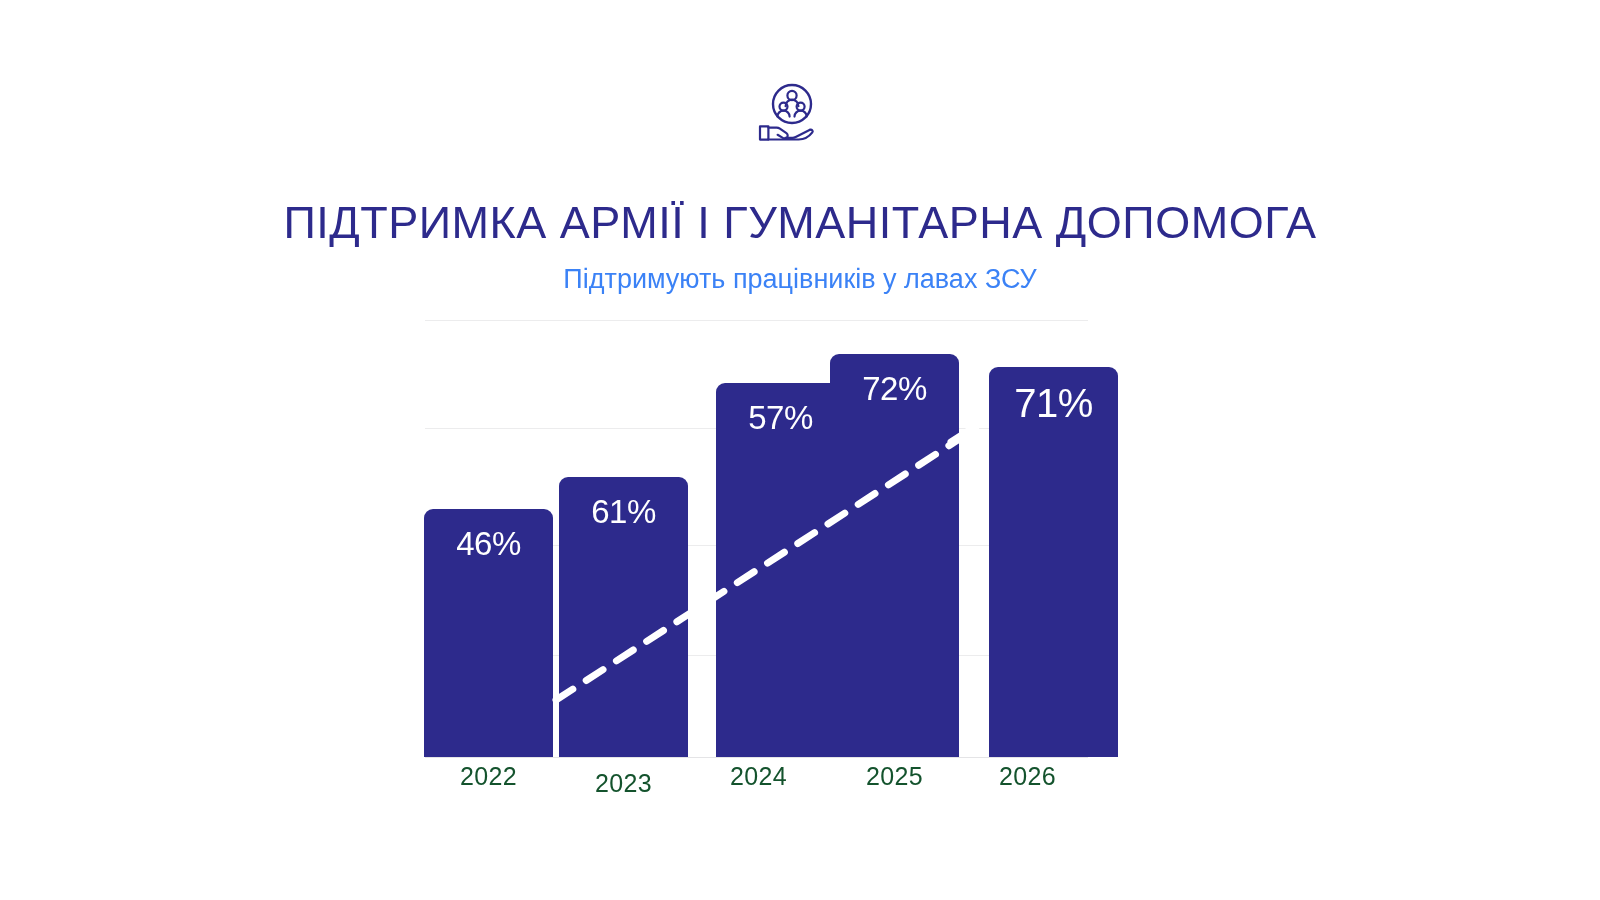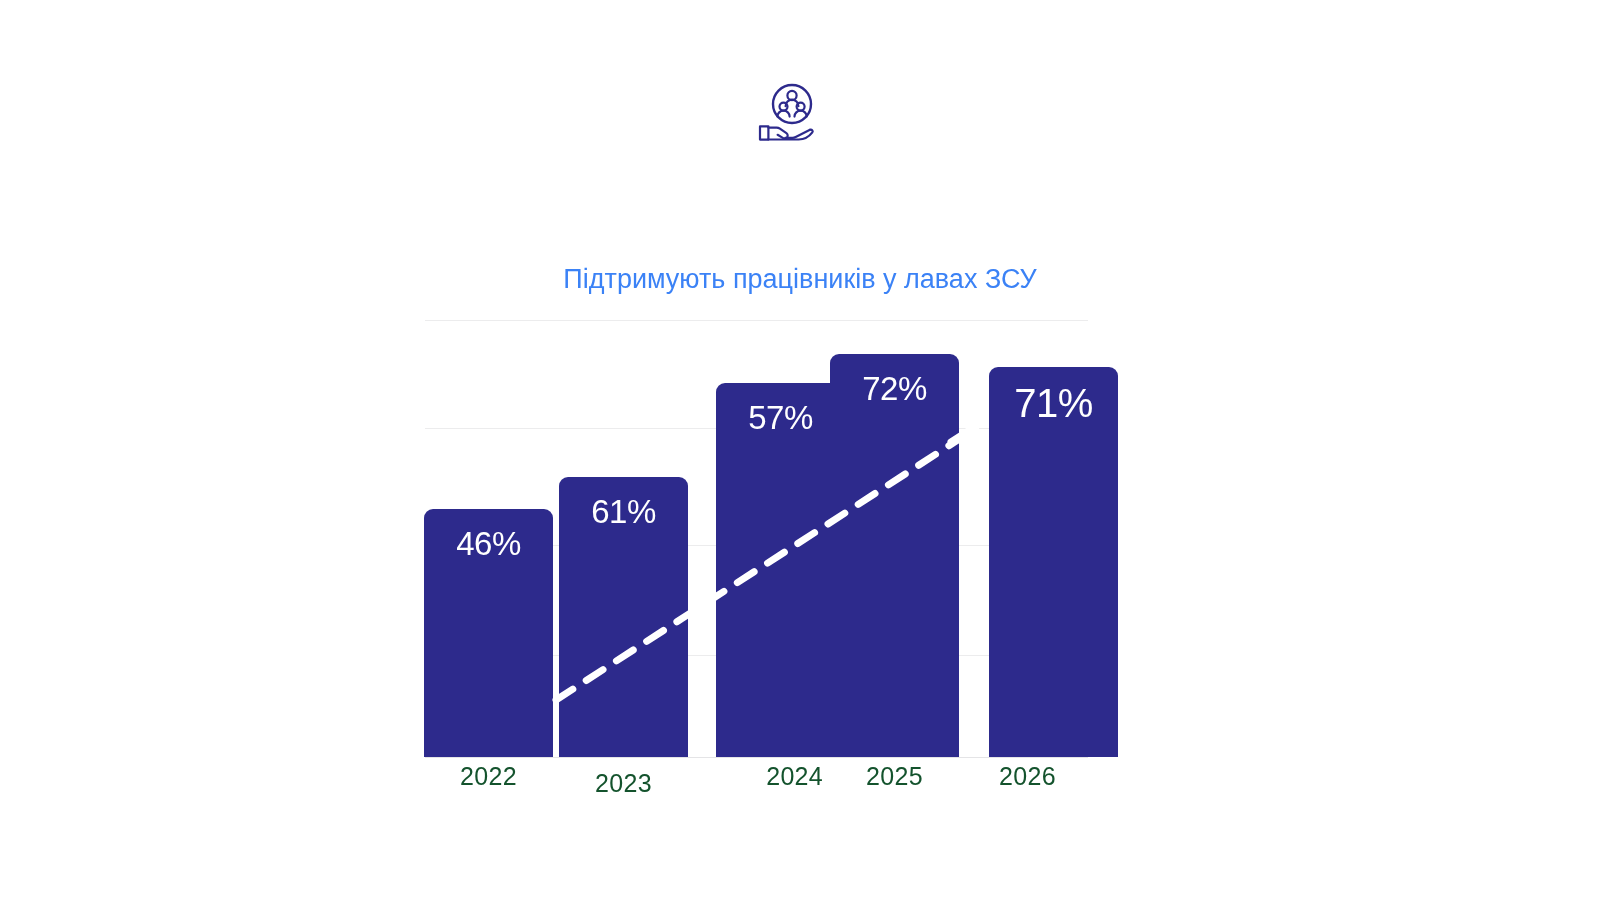--- a/index.html
+++ b/index.html
@@ -185,20 +185,21 @@
       <circle cx="48.6" cy="24.6" r="4.0" stroke="#2d2a8c" stroke-width="2.2"></circle>
       <path d="M25.4 34.6c0-3.3 2.7-6 6.1-6s6.1 2.7 6.1 6" stroke="#2d2a8c" stroke-width="2.2" stroke-linecap="round"></path>
       <path d="M42.5 34.6c0-3.3 2.7-6 6.1-6s6.1 2.7 6.1 6" stroke="#2d2a8c" stroke-width="2.2" stroke-linecap="round"></path>
       <path d="M8 44.4h8.4v13.2H8z" stroke="#2d2a8c" stroke-width="2.2" stroke-linejoin="round"></path>
       <path d="M16.4 45.6h8.2c1.3 0 2.3.4 3.3 1.1l6.5 4.5c1.4 1 1.7 2.9.7 4.2-.9 1.2-2.6 1.5-3.9.7l-5.6-3.3" stroke="#2d2a8c" stroke-width="2.2" stroke-linecap="round" stroke-linejoin="round"></path>
       <path d="M33.3 55.9h7.2c1.1 0 2.2-.3 3.2-.9L58 47.8" stroke="#2d2a8c" stroke-width="2.2" stroke-linecap="round" stroke-linejoin="round"></path>
       <path d="M58 47.8c1.6-.8 3.5 1 2.3 2.6-3.2 4.2-8.3 7.1-13.6 7.1H16.4" stroke="#2d2a8c" stroke-width="2.2" stroke-linecap="round" stroke-linejoin="round"></path>
     </svg>
   </div>
 
+  <h1 class="page-title">ПІДТРИМКА АРМІЇ І ГУМАНІТАРНА ДОПОМОГА</h1>
 
   <div class="chart-subtitle">Підтримують працівників у лавах ЗСУ</div>
 
   <div class="chart">
 
     <div class="gridlines">
       <div class="gridline" style="top:20px;"></div>
       <div class="gridline" style="top:128px;"></div>
       <div class="gridline" style="top:245px;"></div>
       <div class="gridline" style="top:355px;"></div>
@@ -243,20 +244,20 @@
       <svg width="668" height="458" viewBox="0 0 668 458" fill="none" xmlns="http://www.w3.org/2000/svg">
         <path d="M136 400 L547 134" stroke="#ffffff" stroke-width="7" stroke-linecap="round" stroke-dasharray="20 16"></path>
         <path d="M531 142 L556 126 L551 154" stroke="#ffffff" stroke-width="7" stroke-linecap="round" stroke-linejoin="round" fill="none"></path>
       </svg>
     </div>
 
 
     <div class="x-labels">
       <div class="x-label" style="left:4px;">2022</div>
       <div class="x-label" style="left:139px;margin-top:7px;">2023</div>
-      <div class="x-label" style="left:274px;text-align:right;">2024</div>
+      <div class="x-label" style="left:274px;">2024</div>
       <div class="x-label" style="left:410px;">2025</div>
       <div class="x-label" style="left:543px;">2026</div>
     </div>
 
   </div>
 
 </div>
 
 </body></html>

